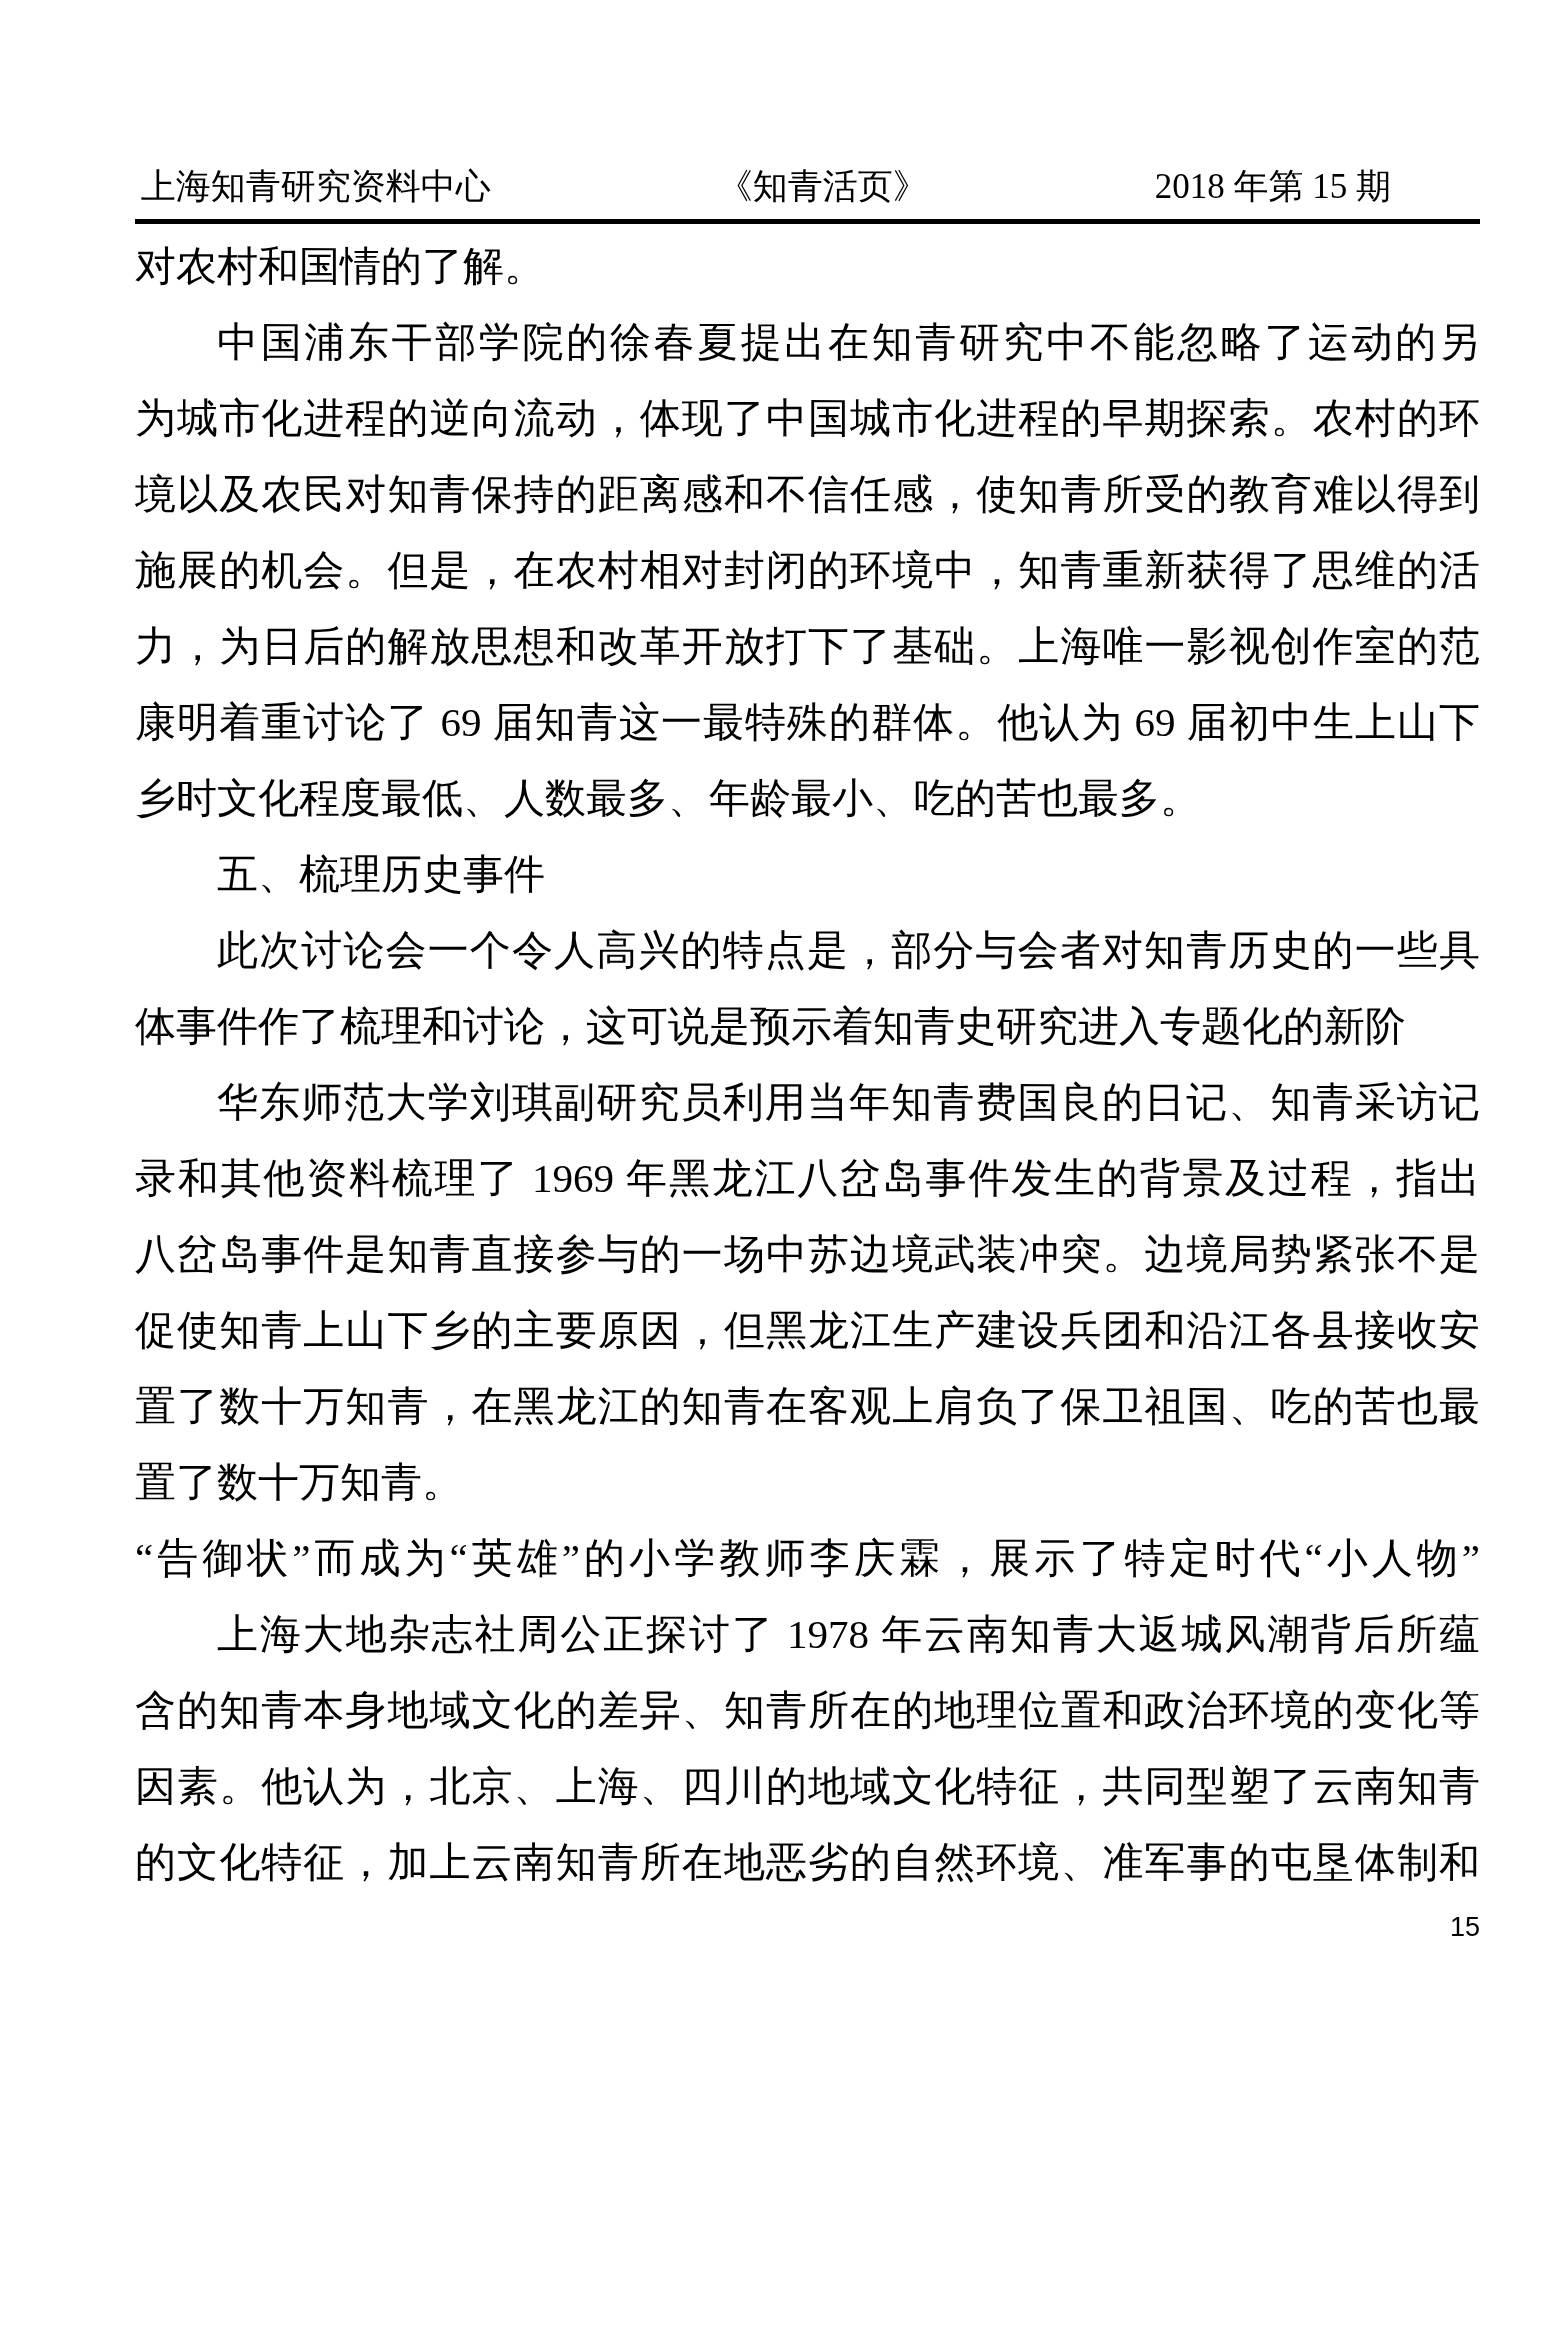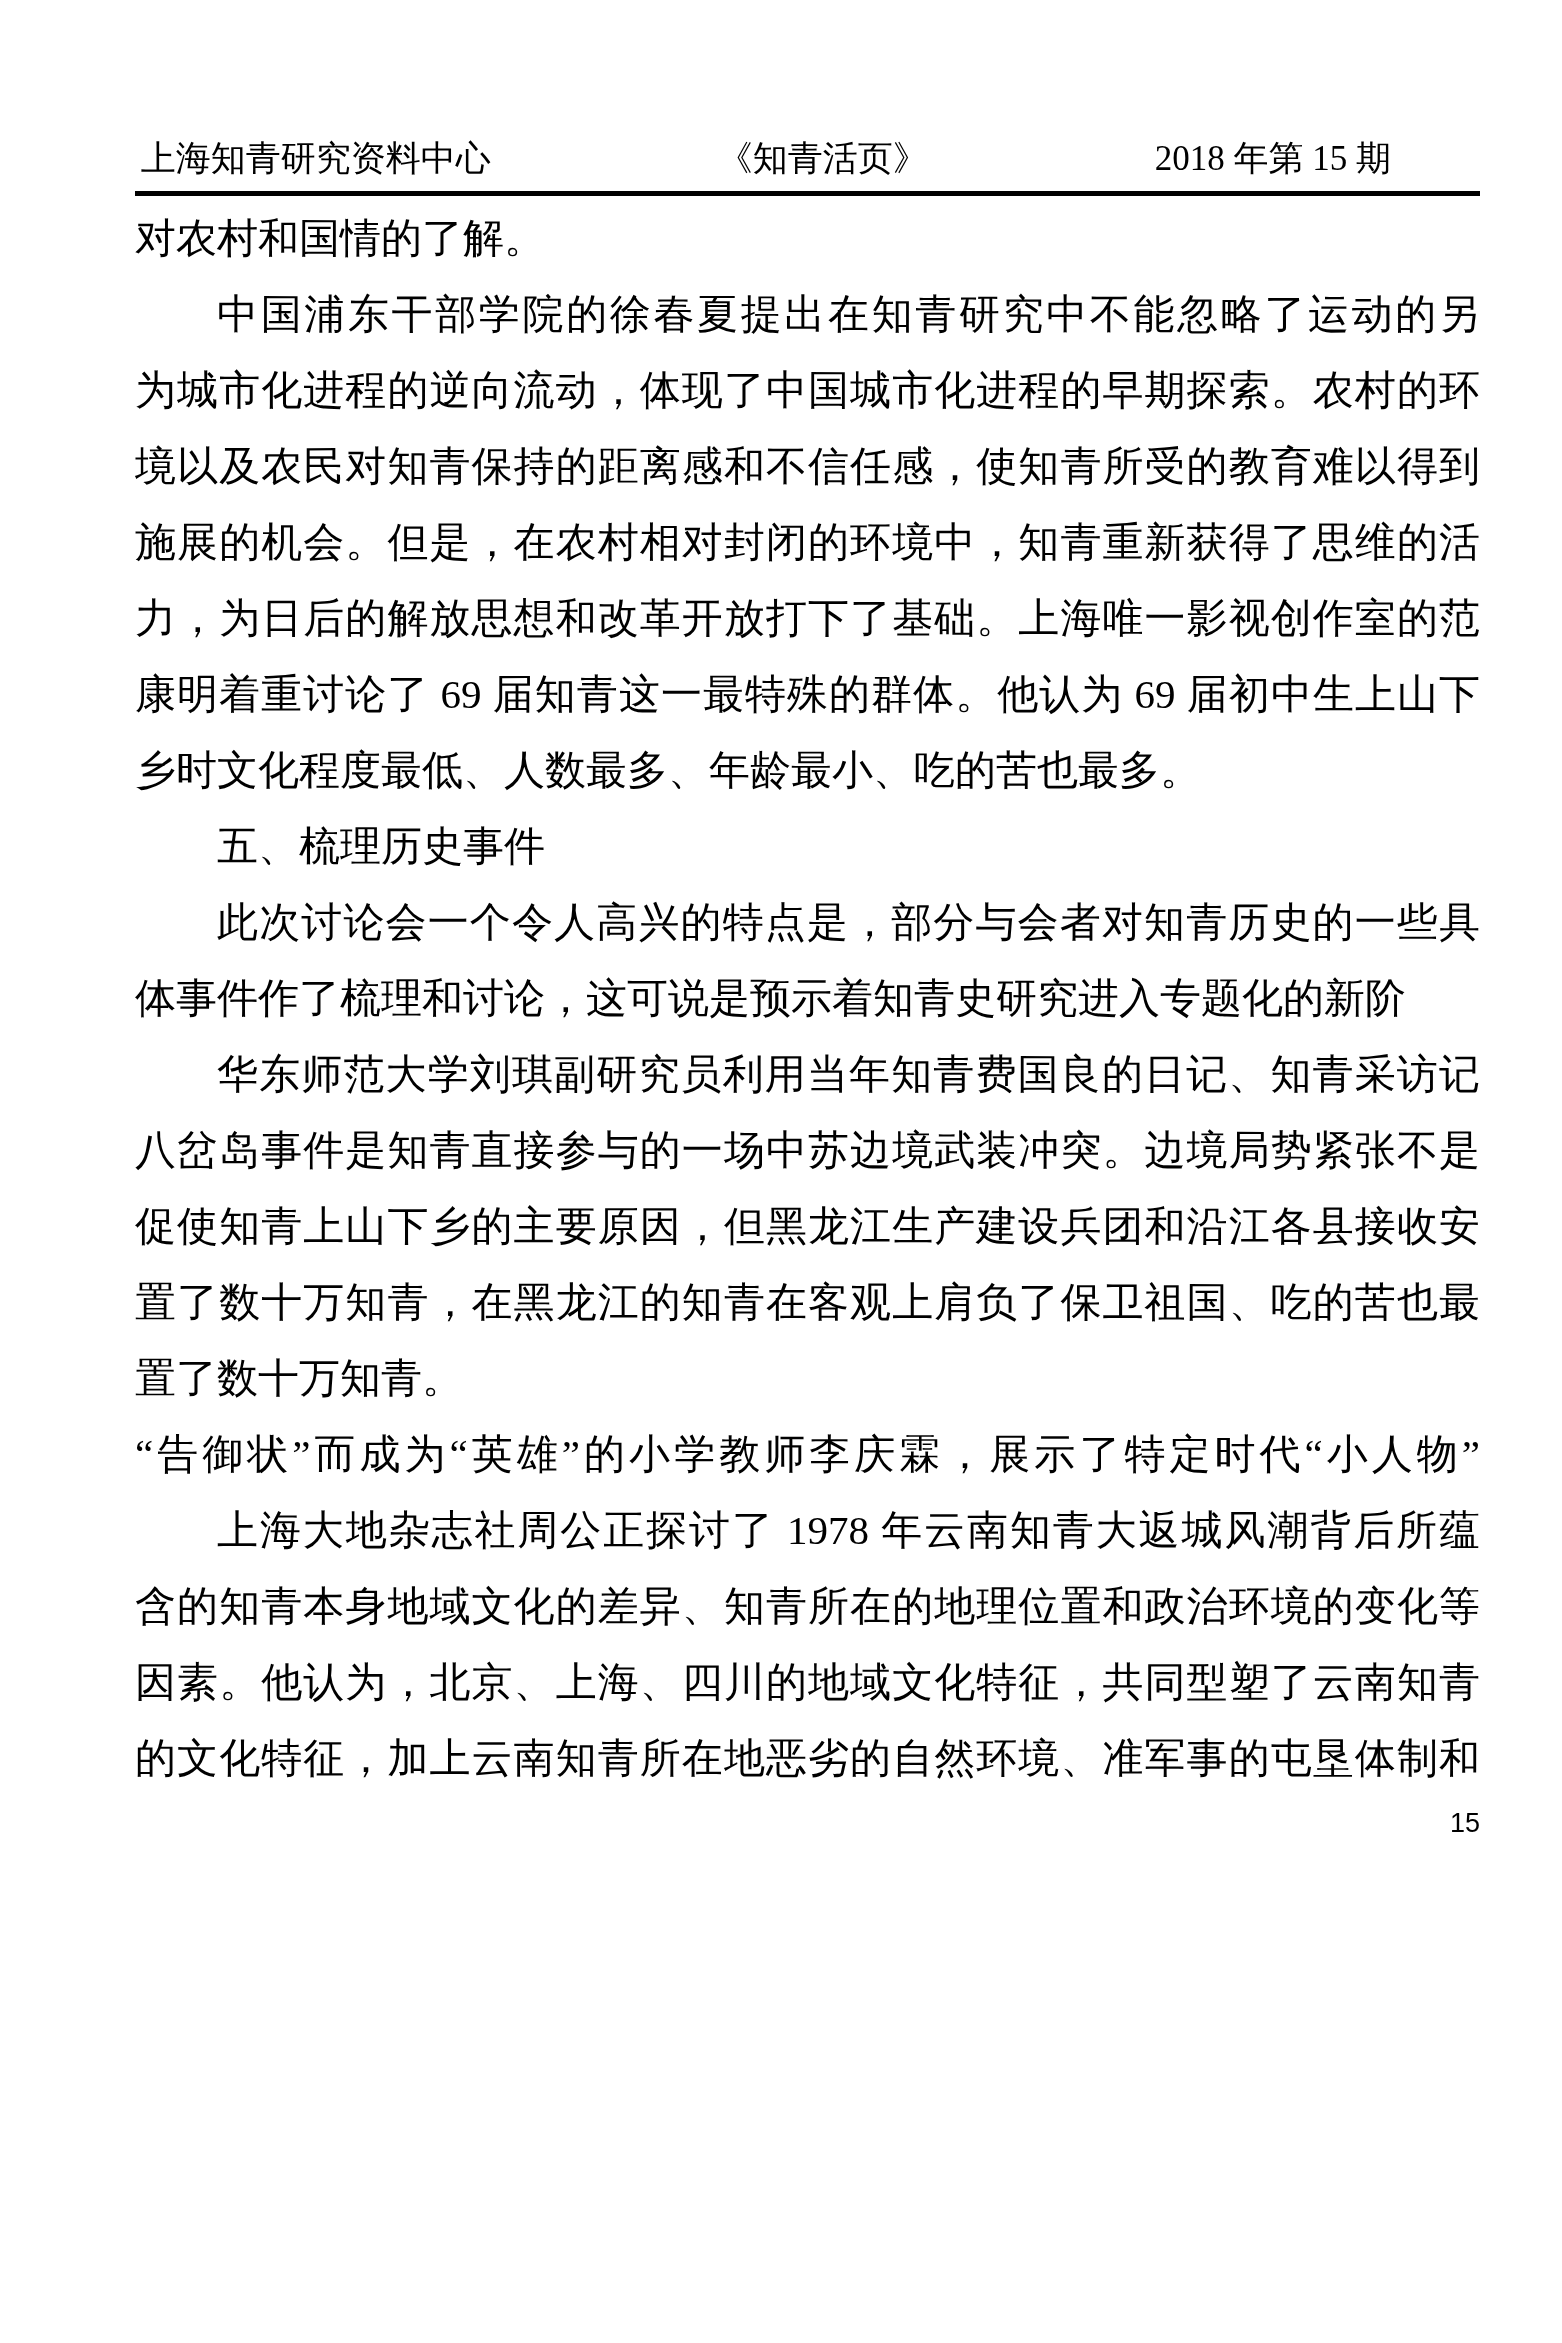--- a/index.html
+++ b/index.html
@@ -20,20 +20,21 @@
     padding: 138px 82px 0 135px;
     background: #ffffff;
   }
   .hdr {
     display: flex;
     justify-content: space-between;
     align-items: baseline;
     font-size: 35px;
     line-height: 41px;
     white-space: nowrap;
+    margin-top: 28px;
   }
   .hdr .hdr-left   { margin-left: 5.8px; }
   .hdr .hdr-right  { margin-right: 89px; }
   .rule {
     height: 5.8px;
     background: #000000;
     margin-top: 11.6px;
   }
   .doc-body {
     margin-top: 3.9px;
@@ -77,20 +78,21 @@
       <div class="line fill">为城市化进程的逆向流动，体现了中国城市化进程的早期探索。农村的环</div>
       <div class="line fill">境以及农民对知青保持的距离感和不信任感，使知青所受的教育难以得到</div>
       <div class="line fill">施展的机会。但是，在农村相对封闭的环境中，知青重新获得了思维的活</div>
       <div class="line fill">力，为日后的解放思想和改革开放打下了基础。上海唯一影视创作室的范</div>
       <div class="line fill">康明着重讨论了 69 届知青这一最特殊的群体。他认为 69 届初中生上山下</div>
       <div class="line">乡时文化程度最低、人数最多、年龄最小、吃的苦也最多。</div>
       <div class="line indent">五、梳理历史事件</div>
       <div class="line indent fill">此次讨论会一个令人高兴的特点是，部分与会者对知青历史的一些具</div>
       <div class="line">体事件作了梳理和讨论，这可说是预示着知青史研究进入专题化的新阶段。</div>
       <div class="line indent fill">华东师范大学刘琪副研究员利用当年知青费国良的日记、知青采访记</div>
+      <div class="line fill">录和其他资料梳理了 1969 年黑龙江八岔岛事件发生的背景及过程，指出</div>
       <div class="line fill">八岔岛事件是知青直接参与的一场中苏边境武装冲突。边境局势紧张不是</div>
       <div class="line fill">促使知青上山下乡的主要原因，但黑龙江生产建设兵团和沿江各县接收安</div>
       <div class="line fill">置了数十万知青，在黑龙江的知青在客观上肩负了保卫祖国、吃的苦也最多</div>
       <div class="line">置了数十万知青。</div>
       <div class="line fill">“告御状”而成为“英雄”的小学教师李庆霖，展示了特定时代“小人物”</div>
       <div class="line indent fill">上海大地杂志社周公正探讨了 1978 年云南知青大返城风潮背后所蕴</div>
       <div class="line fill">含的知青本身地域文化的差异、知青所在的地理位置和政治环境的变化等</div>
       <div class="line fill">因素。他认为，北京、上海、四川的地域文化特征，共同型塑了云南知青</div>
       <div class="line fill">的文化特征，加上云南知青所在地恶劣的自然环境、准军事的屯垦体制和</div>
     </main>

